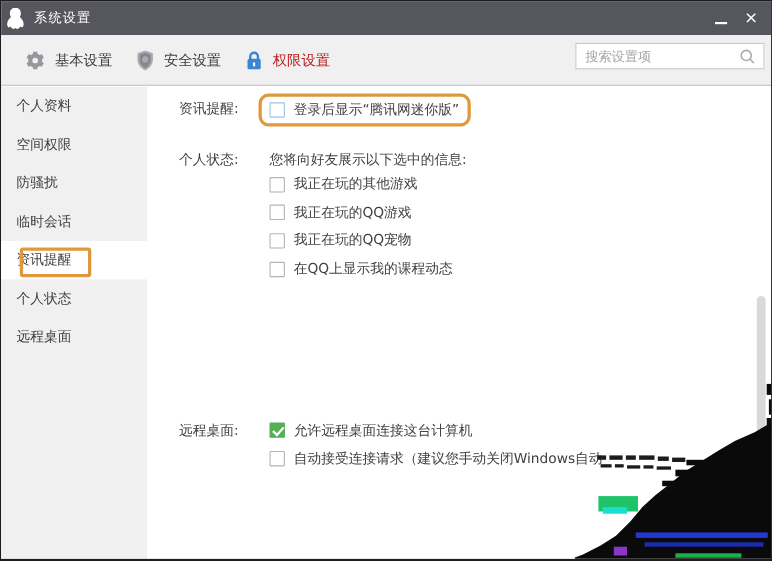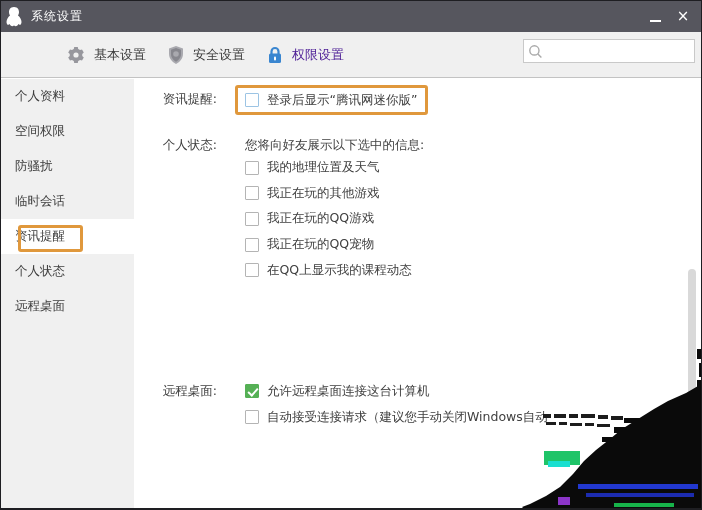--- a/index.html
+++ b/index.html
@@ -16,21 +16,21 @@
   .win-btns{position:absolute;right:4px;top:0;height:100%;display:flex;align-items:center;}
   .wbtn{width:28px;height:100%;display:flex;align-items:center;justify-content:center;
     color:#fff;cursor:pointer;}
   .min-glyph{display:block;width:11px;height:2px;background:#fff;margin-top:8px;}
   .close-glyph{font-size:15px;line-height:1;}
   
   .tabbar{position:absolute;left:0;top:31px;right:0;height:46px;background:#f0f0f0;
     border-bottom:1px solid #c3c3c3;box-sizing:border-box;display:flex;align-items:center;}
   .tab{display:flex;align-items:center;margin-left:22px;font-size:13px;color:#3c3c3c;cursor:pointer;}
   .tab .ticon{display:inline-flex;margin-right:9px;}
-  .tab.active{color:#4c1d95;}
+  .tab.active{color:#b91c1c;}
   
   .search-box{position:absolute;right:6px;top:7px;width:172px;height:24px;background:#fff;
     border:1px solid #c9c9c9;box-sizing:border-box;display:flex;align-items:center;}
   .search-box input{border:none;outline:none;flex:1;font-size:12px;color:#333;
     padding:0 0 0 8px;background:transparent;font-family:inherit;min-width:0;}
   .search-box input::placeholder{color:#a6a6a6;}
   .search-icon{flex:none;margin:0 7px 0 4px;display:inline-flex;}
   
   .sidebar{position:absolute;left:0;top:78px;width:133px;bottom:0;background:#f0f0f0;}
   .side-item{height:35px;display:flex;align-items:center;padding-left:14px;font-size:12.5px;
@@ -47,21 +47,21 @@
   .desc{height:20px;line-height:20px;}
   .row{display:flex;align-items:center;cursor:pointer;}
   .cb{width:14px;height:14px;box-sizing:border-box;border:1px solid #b4b4b4;background:#fff;
     border-radius:1px;margin-right:8px;flex:none;position:relative;}
   .cb.blue{border-color:#9cc4e4;}
   .cb.checked{background:#55b055;border-color:#55b055;}
   .cb.checked::after{content:"";position:absolute;left:4px;top:1px;width:4px;height:8px;
     border:solid #fff;border-width:0 2px 2px 0;transform:rotate(42deg);}
   .sec0{top:6px;}
   .sec0 .sec-label{line-height:28px;}
-  .sec0 .row{height:20px;}
+  .sec0 .row{height:20px;border-radius:9px;}
   .ann-row{border:3px solid #e0983c;border-radius:3px;padding:2px 8px 2px 7px;margin-left:-10px;}
   .sec1{top:56px;}
   .sec1 .sec-label{line-height:20px;}
   .sec1 .row{height:25.6px;}
   .sec2{top:299px;}
   .sec2 .sec-label{line-height:26px;}
   .sec2 .row{height:26px;white-space:nowrap;}
   
   .scroll-thumb{position:absolute;right:5px;top:268px;width:8px;height:130px;background:#d9d9d9;
     border-radius:4px;z-index:3;}
@@ -84,21 +84,21 @@
       <span class="wbtn">
           <span class="min-glyph"></span>
         </span>
       <span class="wbtn">
           <span class="close-glyph">×</span>
         </span>
     </span>
   </div>
 
   <div class="tabbar">
-    <div id="tabs" style="display:flex;align-items:center;margin-left:44px;">
+    <div id="tabs" style="display:flex;align-items:center;">
         <div class="tab">
           <span class="ticon">
             <svg width="18" height="18" viewBox="0 0 18 18">
               <path fill="#97979d" d="M7.2 1h3.6l.4 2.1a6 6 0 0 1 1.8 1l2-.7 1.8 3.1-1.6 1.4a6 6 0 0 1 0 2.2l1.6 1.4-1.8 3.1-2-.7a6 6 0 0 1-1.8 1l-.4 2.1H7.2l-.4-2.1a6 6 0 0 1-1.8-1l-2 .7-1.8-3.1 1.6-1.4a6 6 0 0 1 0-2.2L1.2 6.5 3 3.4l2 .7a6 6 0 0 1 1.8-1z"></path>
               <circle cx="9" cy="9" r="2.6" fill="#f0f0f0"></circle>
             </svg>
           </span>
           <span>基本设置</span>
         </div>
         <div class="tab">
@@ -116,20 +116,21 @@
             <svg width="16" height="18" viewBox="0 0 16 18">
               <path d="M4.5 8.5 V5.5 a3.5 3.5 0 0 1 7 0 V8.5" fill="none" stroke="#3a86d0" stroke-width="2.2"></path>
               <rect x="2" y="7.5" width="12" height="9.5" rx="1.5" fill="#3a86d0"></rect>
               <rect x="7" y="10.5" width="2" height="4" rx="1" fill="#ffffff"></rect>
             </svg>
           </span>
           <span>权限设置</span>
         </div>
       </div>
     <div class="search-box">
+      <input type="text" placeholder="搜索设置项" style="">
       <span class="search-icon">
         <svg width="15" height="15" viewBox="0 0 15 15">
             <circle cx="6.4" cy="6.4" r="4.6" fill="none" stroke="#aaaaaa" stroke-width="1.4"></circle>
             <line x1="9.9" y1="9.9" x2="13.4" y2="13.4" stroke="#aaaaaa" stroke-width="1.4"></line>
           </svg>
       </span>
     </div>
   </div>
 
   <div class="sidebar" id="sidebar">
@@ -164,24 +165,20 @@
           <div class="row ann-row">
             <span class="cb blue"></span>
             <span>登录后显示“腾讯网迷你版”</span>
           </div>
         </div>
       </div>
       <div class="section sec1">
         <div class="sec-label">个人状态:</div>
         <div class="sec-body">
           <div class="desc">您将向好友展示以下选中的信息:</div>
-          <div class="row">
-            <span class="cb"></span>
-            <span>我的地理位置及天气</span>
-          </div>
           <div class="row">
             <span class="cb"></span>
             <span>我正在玩的其他游戏</span>
           </div>
           <div class="row">
             <span class="cb"></span>
             <span>我正在玩的QQ游戏</span>
           </div>
           <div class="row">
             <span class="cb"></span>

